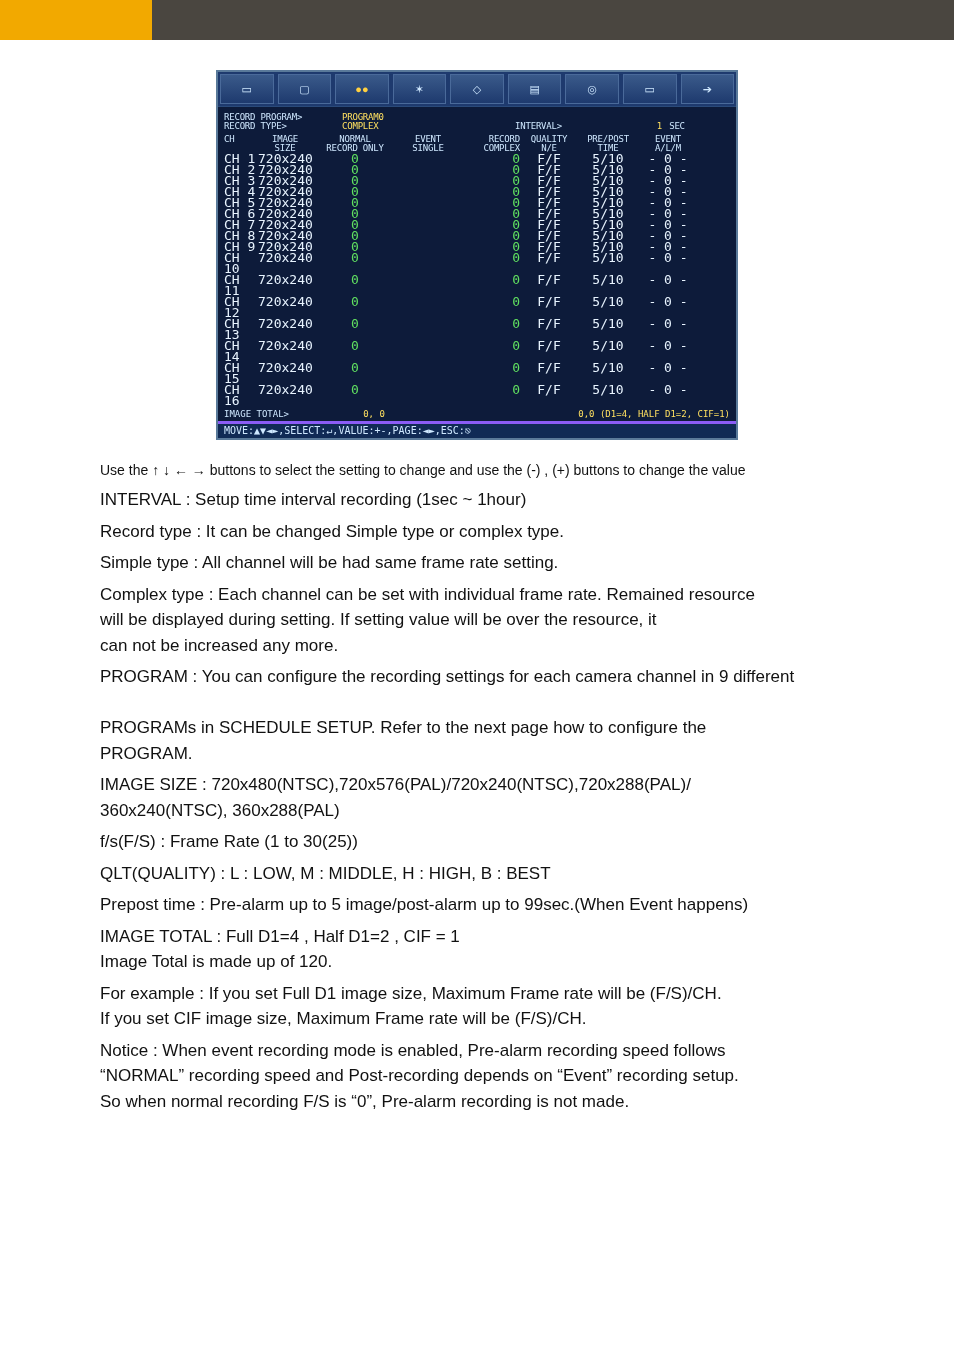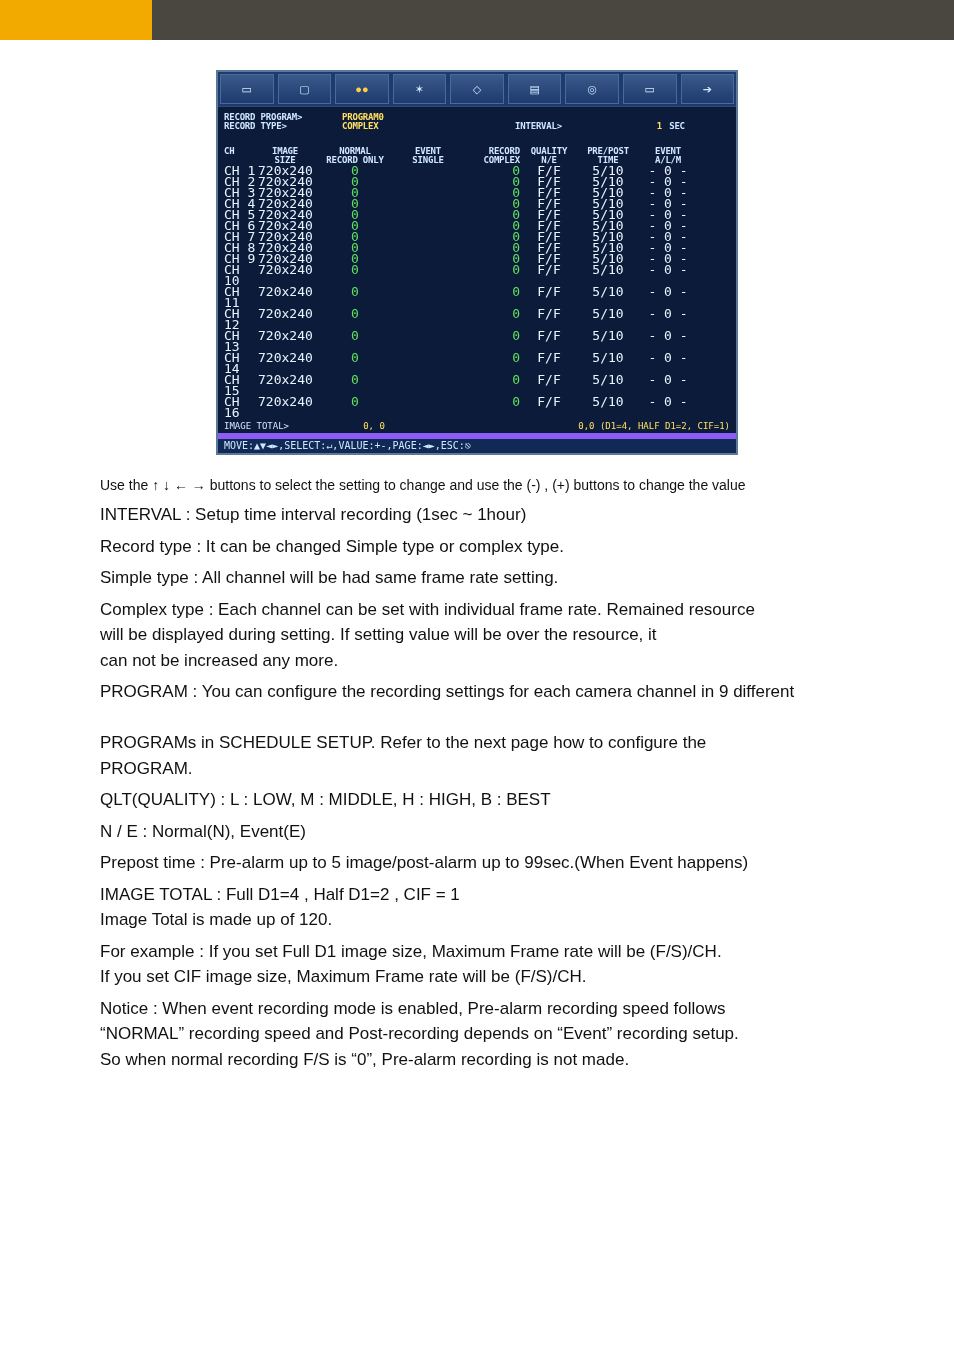--- a/index.html
+++ b/index.html
@@ -62,21 +62,21 @@
   .dvr-icon.yellow { color: #ffd040; }
   .dvr-body {
     padding: 4px 6px 2px 6px;
   }
   .dvr-row {
     display: flex;
     white-space: pre;
     font-size: 9px;
     letter-spacing: -0.2px;
   }
-  .dvr-row span { display: inline-block; font-weight: bold; }
+  .dvr-row span { display: inline-block; }
   .c-yellow { color: #ffe060; }
   .c-green  { color: #60e060; }
   .c-white  { color: #e8f4ff; }
   .c-label  { color: #cfe8ff; }
   .dvr-header-line1 { margin-top: 2px; }
   .col-ch   { width: 34px; }
   .col-size { width: 54px; }
   .col-nrm  { width: 86px; text-align: center; }
   .col-evt  { width: 60px; text-align: center; }
   .col-rec  { width: 62px; text-align: right; }
@@ -88,21 +88,21 @@
     font-size: 13px;
     line-height: 11px;
   }
   .dvr-footer {
     margin-top: 4px;
     display: flex;
     font-size: 9px;
   }
   .dvr-help {
     background: #102a55;
-    border-top: 6px solid #8b5cf6;
+    border-top: 3px solid #8b5cf6;
     color: #cfe8ff;
     font-size: 10px;
     padding: 2px 6px;
     white-space: pre;
   }
   
   .body-text {
     font-size: 14px;
     line-height: 1.5;
     color: #111;
@@ -159,21 +159,21 @@
         <span class="c-yellow" style="width:80px">PROGRAM0</span>
       </div>
       <div class="dvr-row">
         <span class="c-label" style="width:118px">RECORD TYPE&gt;</span>
         <span class="c-yellow" style="width:80px">COMPLEX</span>
         <span class="c-label" style="width:140px;text-align:right">INTERVAL&gt;</span>
         <span class="c-yellow" style="width:100px;text-align:right">1</span>
         <span class="c-label" style="width:30px;text-align:center">SEC</span>
       </div>
 
-      <div class="dvr-row" style="margin-top:16px">
+      <div class="dvr-row" style="margin-top:4px">
         <span class="col-ch c-label">CH</span>
         <span class="col-size c-label" style="text-align:center">IMAGE</span>
         <span class="col-nrm c-label">NORMAL</span>
         <span class="col-evt c-label">EVENT</span>
         <span class="col-rec c-label">RECORD</span>
         <span class="col-qual c-label">QUALITY</span>
         <span class="col-pp c-label">PRE/POST</span>
         <span class="col-alm c-label">EVENT</span>
       </div>
       <div class="dvr-row">
@@ -384,26 +384,31 @@
       <span>                              can not be increased any more.</span>
     </p>
     <p class="explain">
       <span>PROGRAM </span>
       <span>: You can configure the recording settings for each camera channel in 9 different</span><br>
       <br>
       <span>                  PROGRAMs in SCHEDULE SETUP. Refer to the next page how to configure the</span><br>
       <span>                  PROGRAM.</span>
     </p>
     <p class="explain">
+      <span>IMAGE SIZE </span>
+      <span>: 720x480(NTSC),720x576(PAL)/720x240(NTSC),720x288(PAL)/</span><br>
+      <span>                     360x240(NTSC), 360x288(PAL)</span>
+    </p>
+    <p class="explain">
+      <span>f/s(F/S) </span>
+      <span> : Frame Rate (1 to 30(25))</span>
+    </p>
+    <p class="explain">
       <span>QLT(QUALITY) </span>
       <span>: L : LOW, M : MIDDLE, H : HIGH, B : BEST</span>
-    </p>
-    <p class="explain">
-      <span>N / E</span>
-      <span> : Normal(N), Event(E)</span>
     </p>
     <p class="explain">
       <span>Prepost time</span>
       <span> : Pre-alarm up to 5 image/post-alarm up to 99sec.(When Event happens)</span>
     </p>
     <p class="explain">
       <span>IMAGE TOTAL</span>
       <span> :  Full D1=4 , Half D1=2 , CIF = 1</span><br>
       <span>      Image Total is made up of 120.</span>
     </p>

